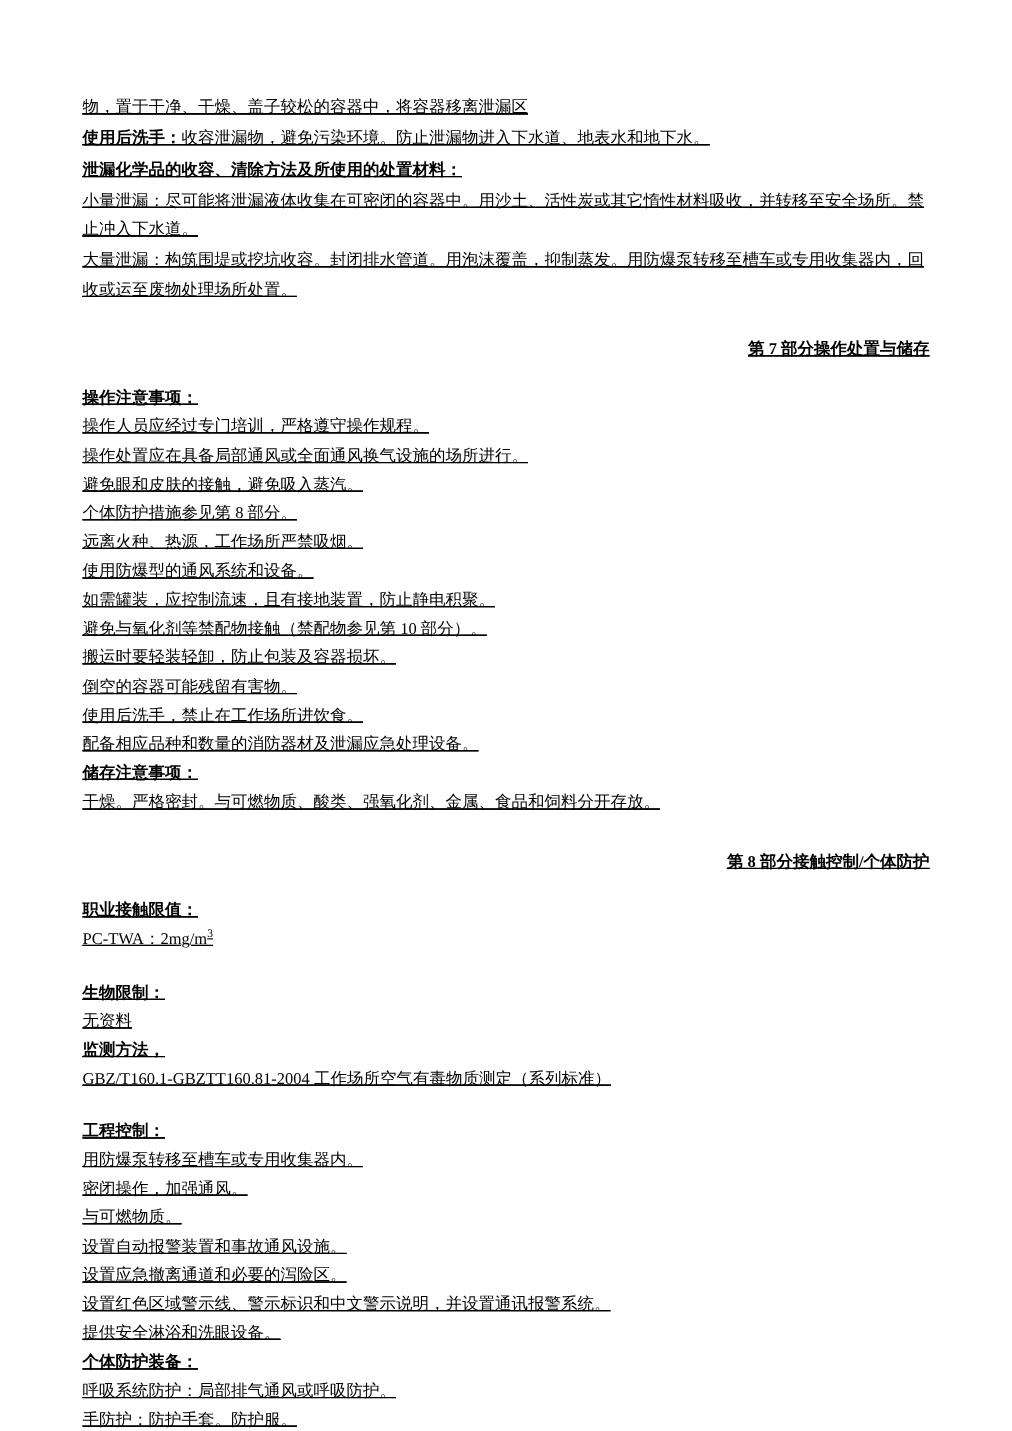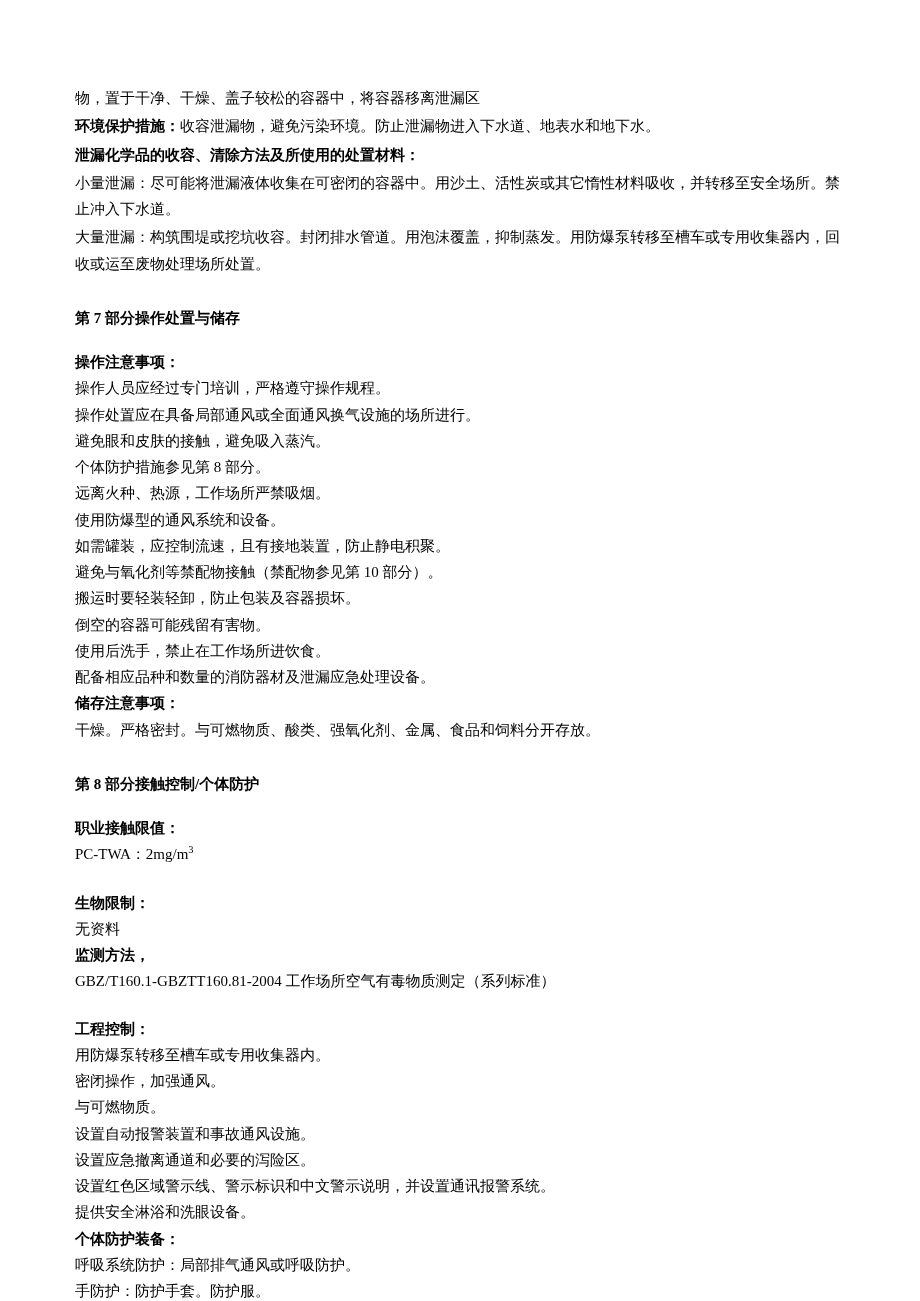--- a/index.html
+++ b/index.html
@@ -1,30 +1,31 @@
 <!DOCTYPE html>
 <html><head>
   <meta charset="utf-8">
   <style>
     * {
       margin: 0;
       padding: 0;
       box-sizing: border-box;
+      text-decoration: underline;
     }
     body {
       font-family: "SimSun", "宋体", serif;
       font-size: 15px;
       line-height: 1.75;
       color: #000;
       background: #fff;
       padding: 85px 75px 60px 75px;
       width: 920px;
     }
     .section-title {
-      text-align: left;
+      text-align: right;
       font-weight: bold;
       margin: 28px 0 18px 0;
     }
     .label {
       font-weight: bold;
     }
     p {
       margin: 0;
     }
     .sup {
@@ -35,21 +36,21 @@
       margin-bottom: 2px;
     }
   </style>
 </head>
 <body>
 
 <div class="block">
   <p>物，置于干净、干燥、盖子较松的容器中，将容器移离泄漏区</p>
 </div>
 <div class="block">
-  <p><span class="label">环境保护措施：</span><span>收容泄漏物，避免污染环境。防止泄漏物进入下水道、地表水和地下水。</span></p>
+  <p><span class="label">使用后洗手：</span><span>收容泄漏物，避免污染环境。防止泄漏物进入下水道、地表水和地下水。</span></p>
 </div>
 <div class="block">
   <p class="label">泄漏化学品的收容、清除方法及所使用的处置材料：</p>
 </div>
 <div class="block">
   <p>小量泄漏：尽可能将泄漏液体收集在可密闭的容器中。用沙土、活性炭或其它惰性材料吸收，并转移至安全场所。禁止冲入下水道。</p>
 </div>
 <div class="block">
   <p>大量泄漏：构筑围堤或挖坑收容。封闭排水管道。用泡沫覆盖，抑制蒸发。用防爆泵转移至槽车或专用收集器内，回收或运至废物处理场所处置。</p>
 </div>

